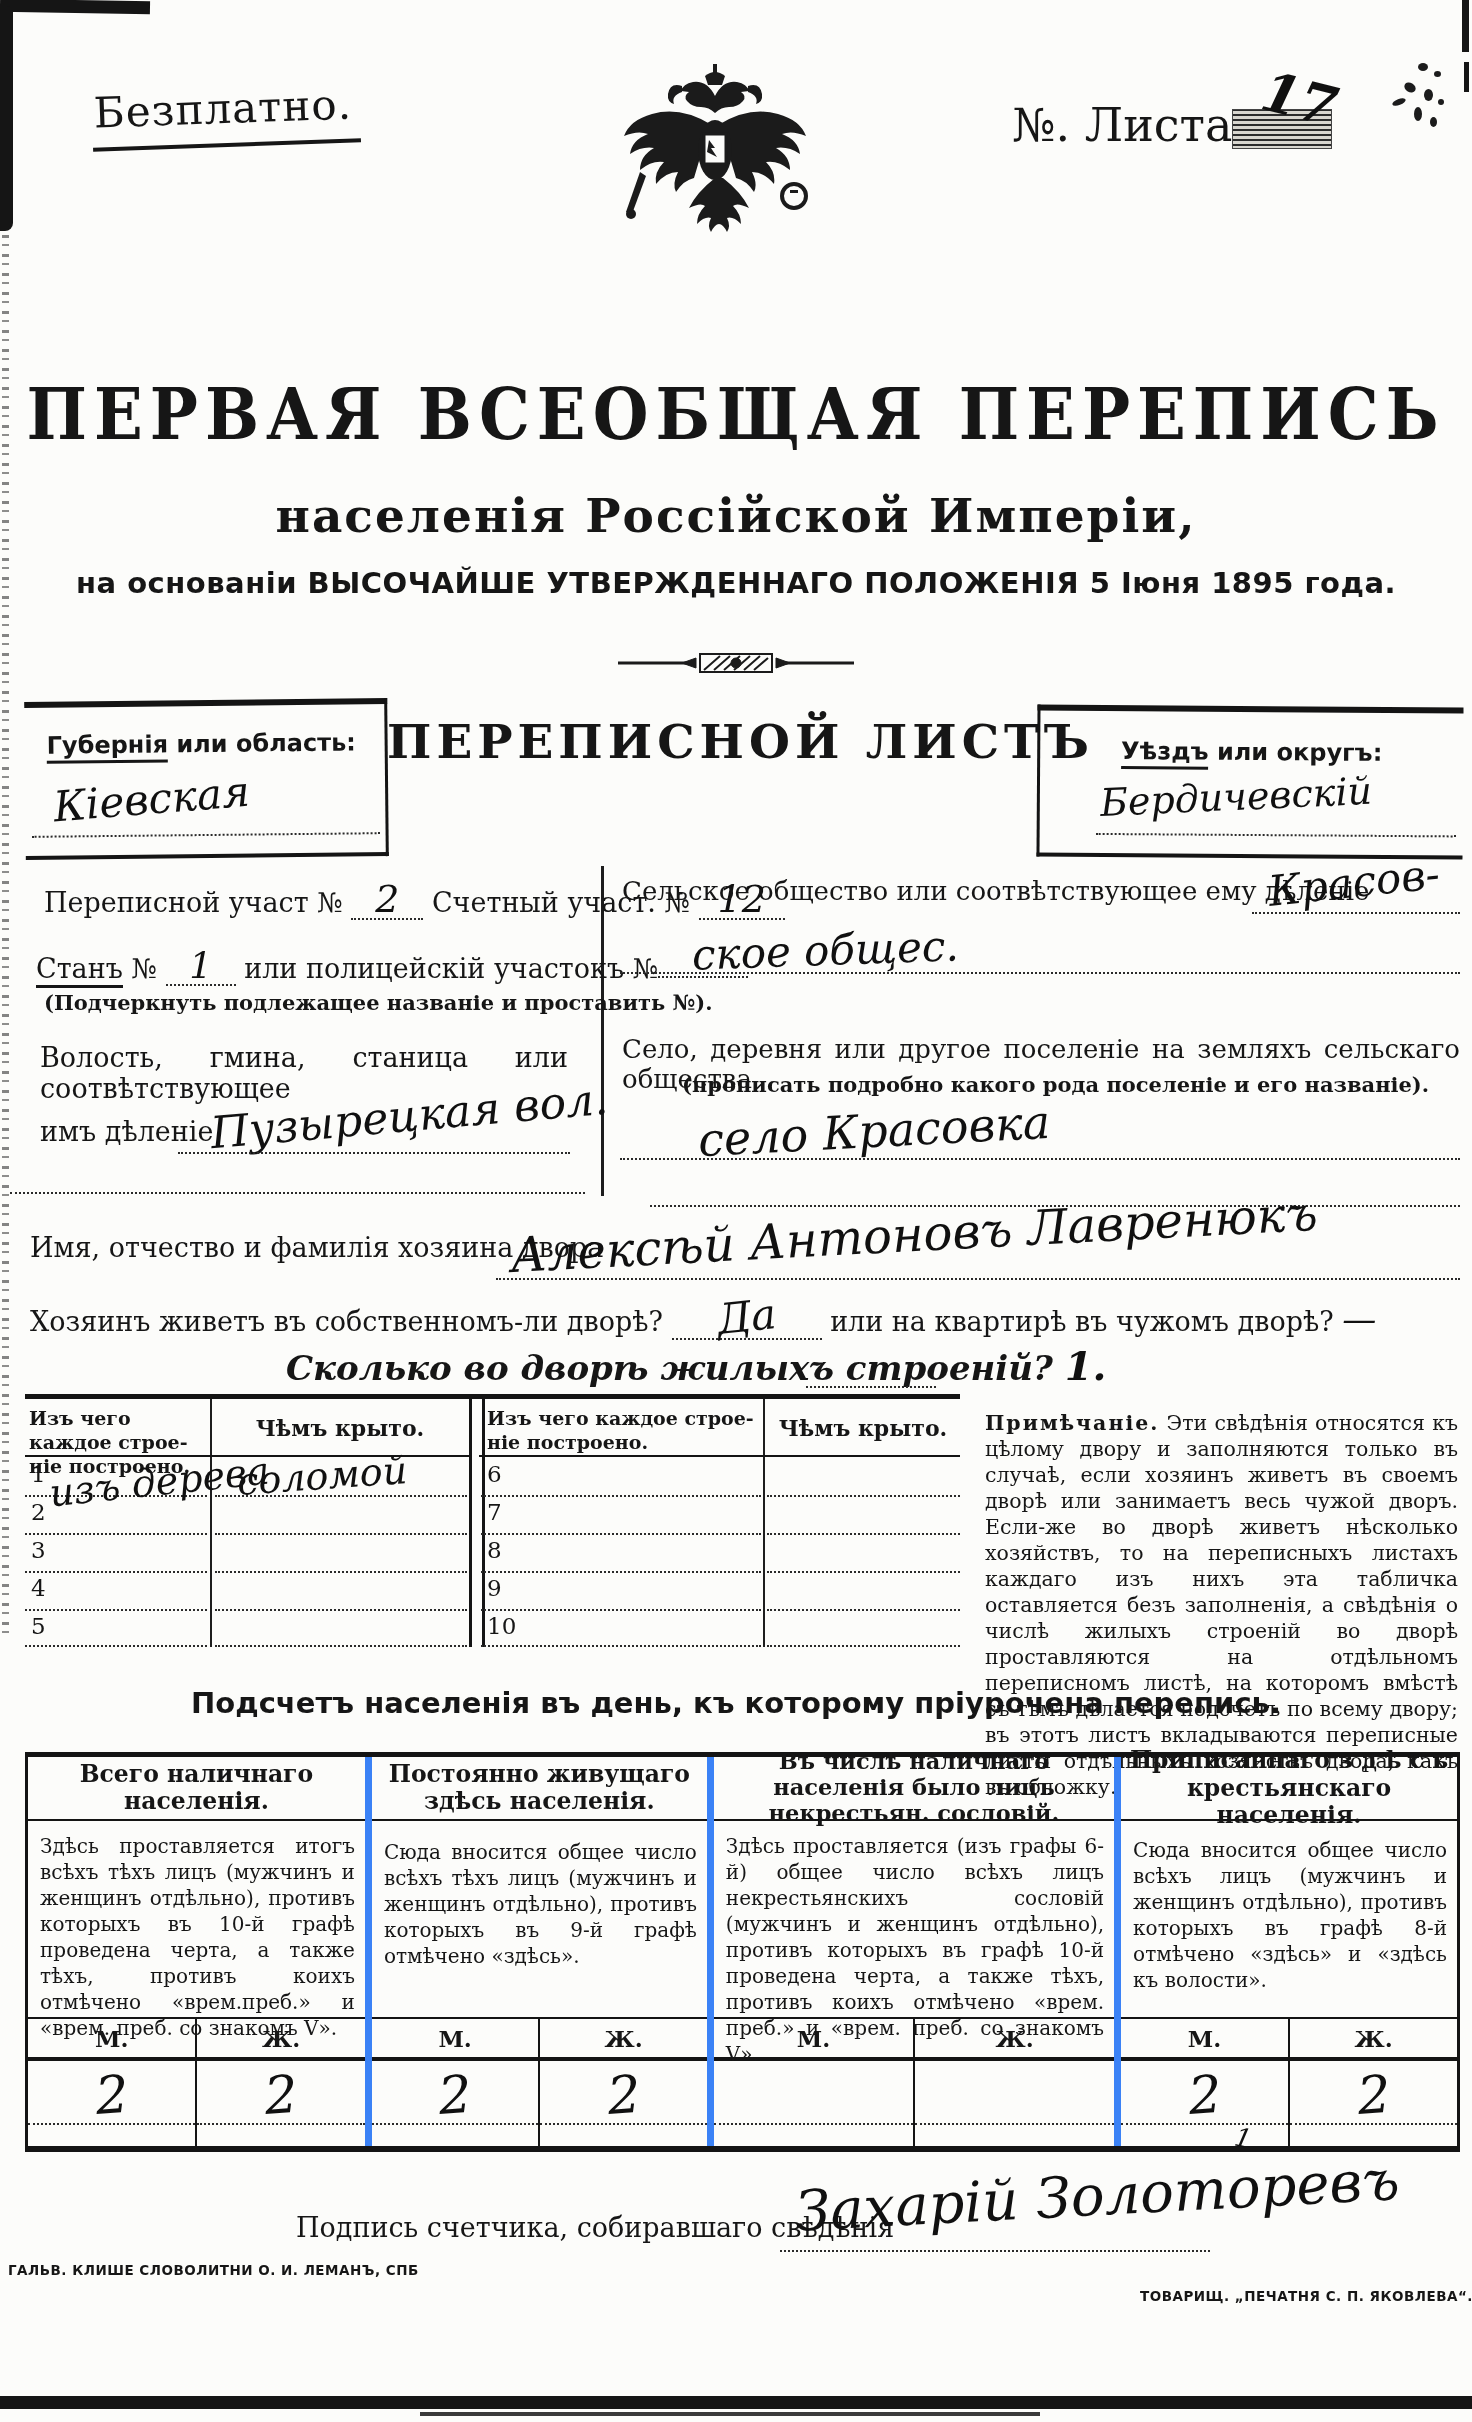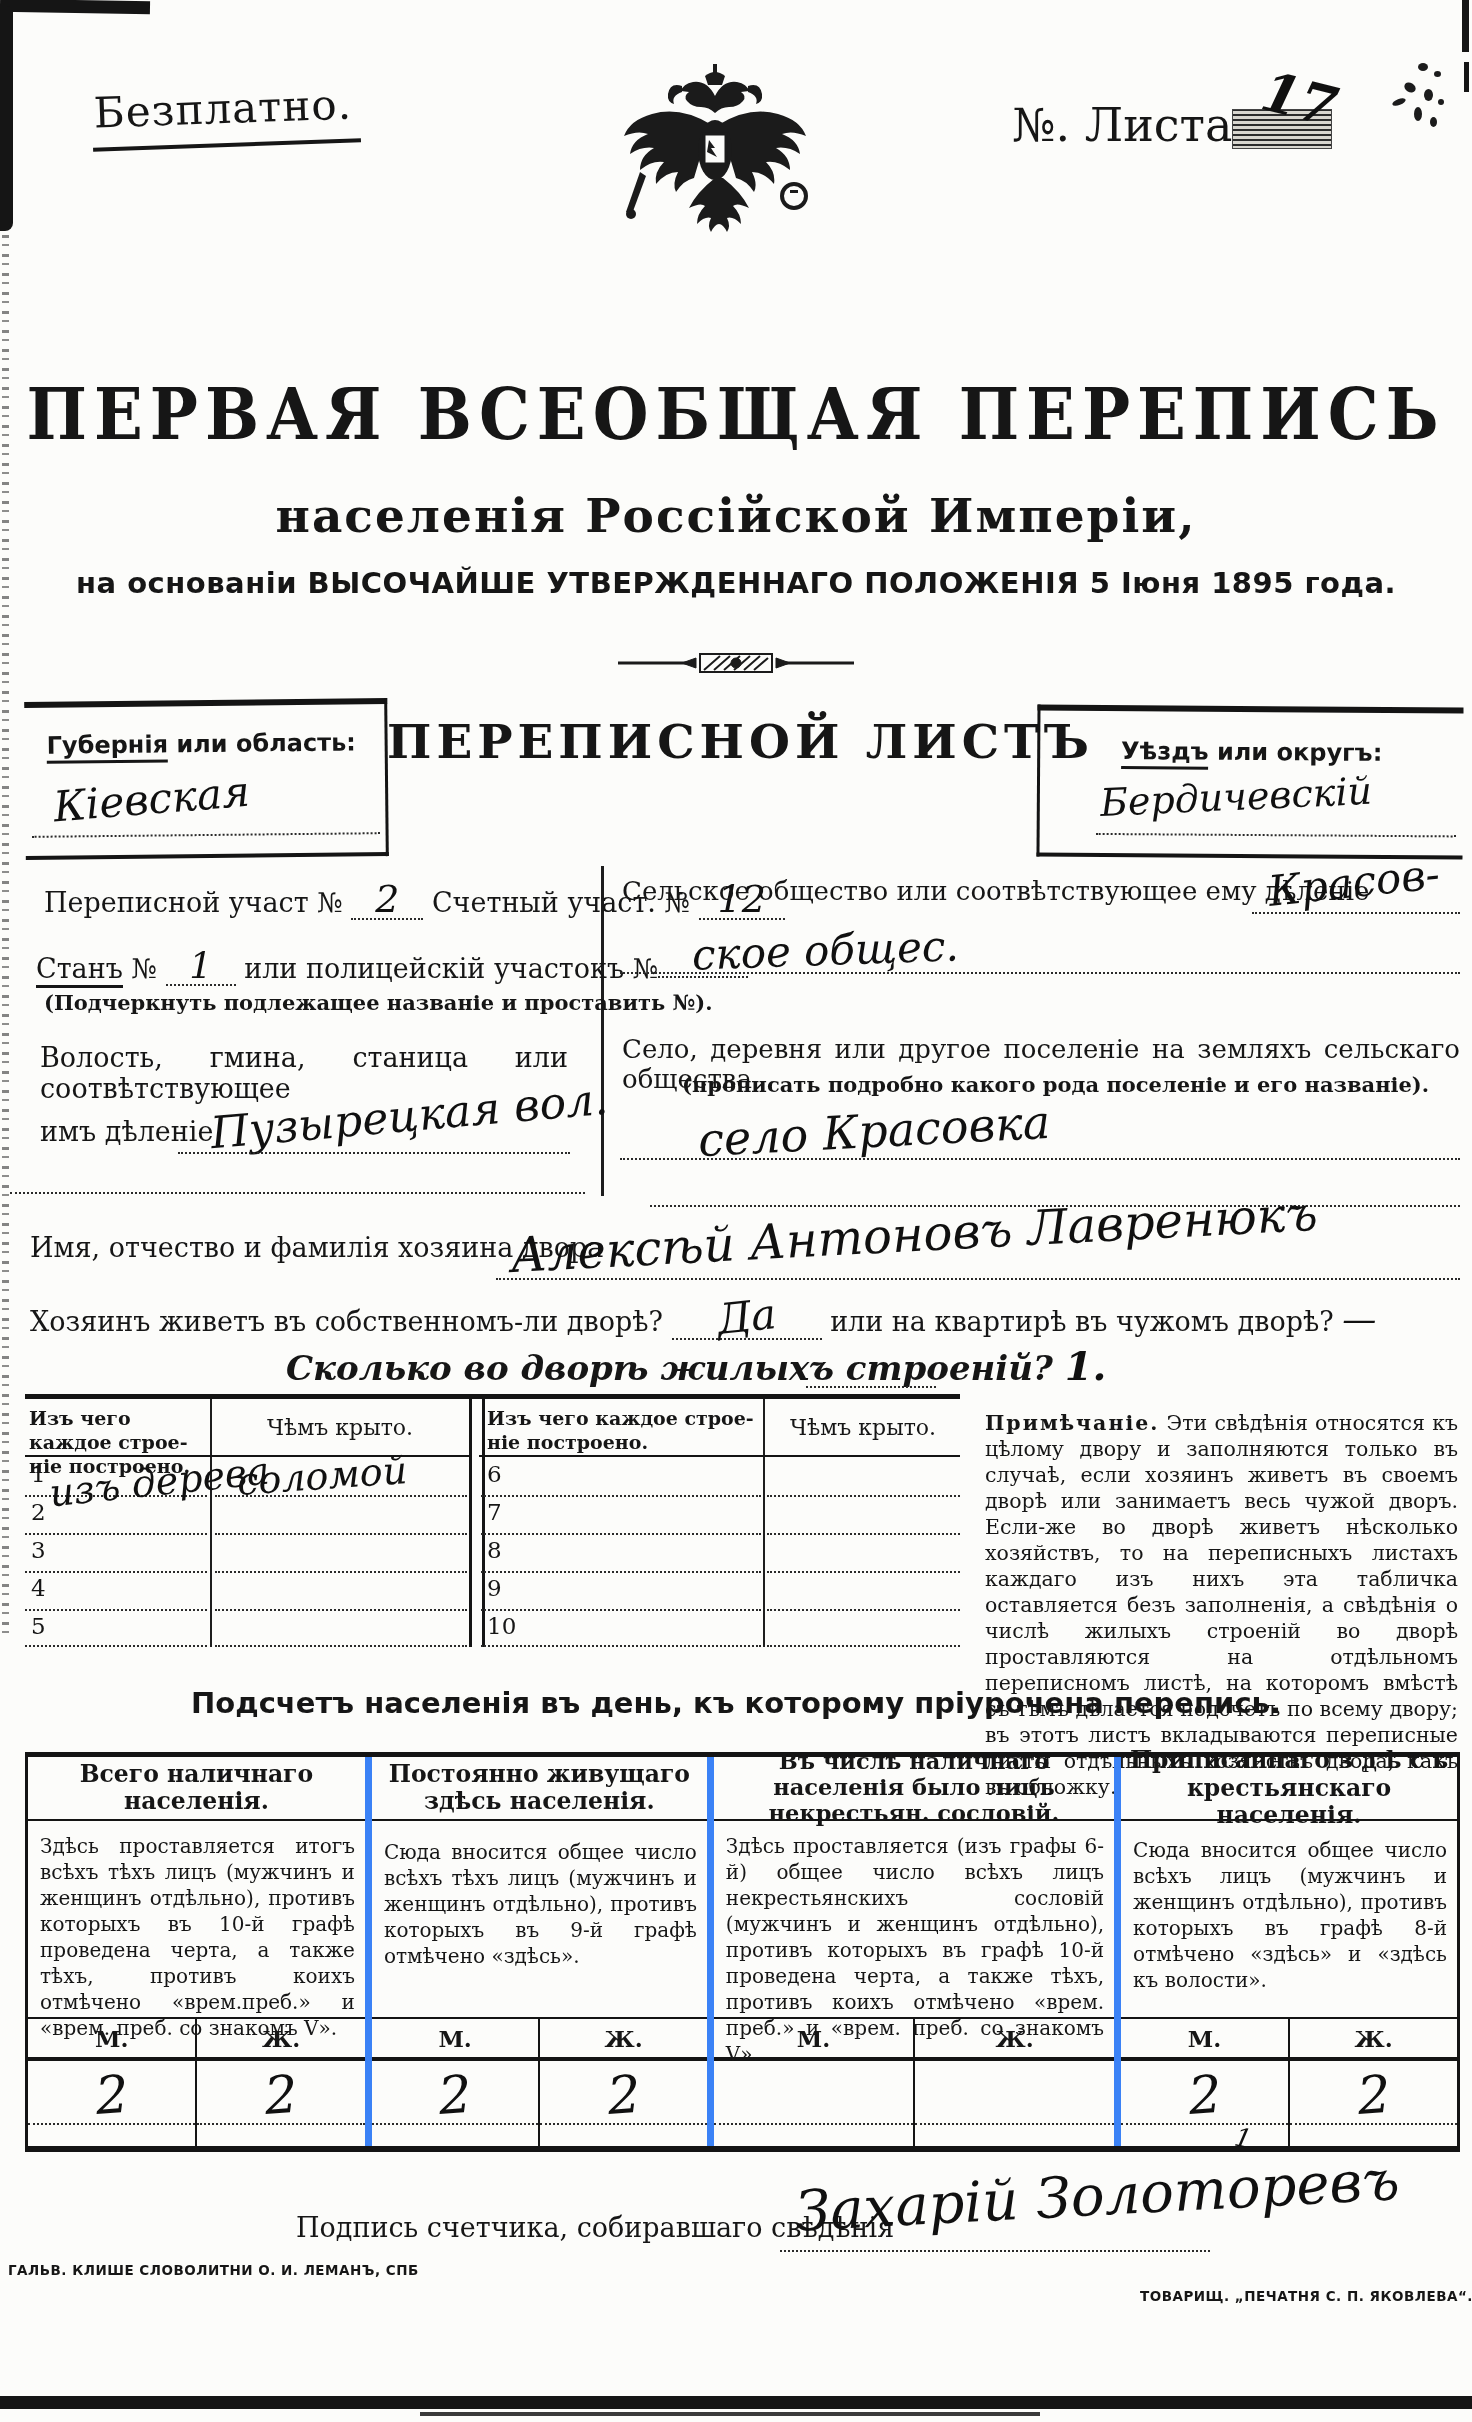--- a/index.html
+++ b/index.html
@@ -57,21 +57,21 @@
   }
   
   .p27{font-size:27px;}
   .p26{font-size:26px;}
   .p21{font-size:21px;font-weight:bold;}
   .label-line{white-space:nowrap;}
   .vline{background:#1d1d1d;}
   
   .btable{border-top:5px solid #141414;}
   .btable .hdr{font-size:19px;font-weight:bold;text-align:left;line-height:1.25;}
-  .btable .hdr2{font-size:22px;font-weight:normal;text-align:center;}
+  .btable .hdr2{font-size:22px;font-weight:bold;text-align:center;}
   .brow-num{font-size:23px;}
   .dbl{border-left:3px solid #141414;border-right:3px solid #141414;}
   
   .note{font-size:20.5px;line-height:1.27;text-align:justify;}
   .note b{letter-spacing:2px;}
   
   .ctable{border:3px solid #141414;border-top-width:5px;border-bottom-width:6px;display:flex;}
   .cgroup{position:relative;box-sizing:border-box;}
   .cgroup:not(:last-child){border-right:7px solid #3b82f6;}
   .chead{

